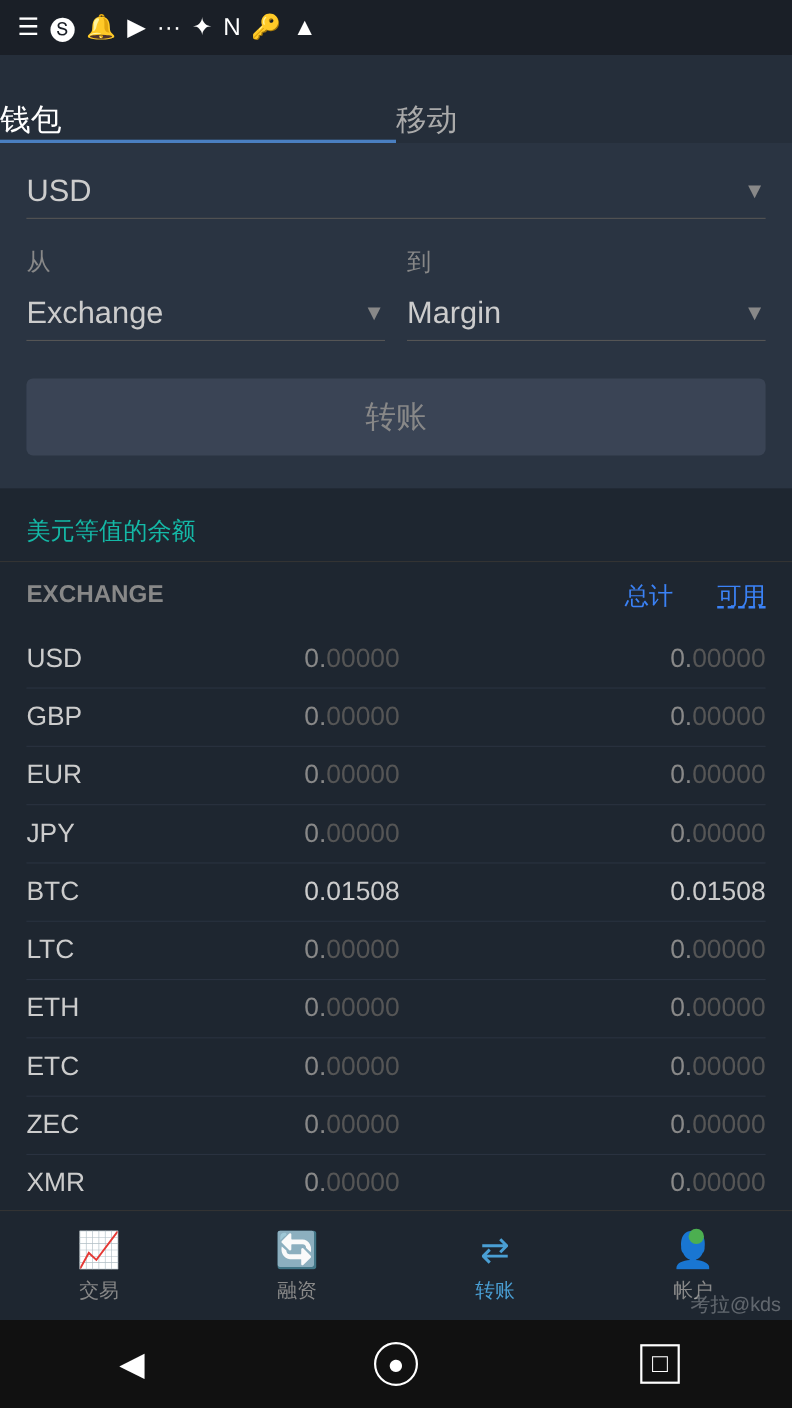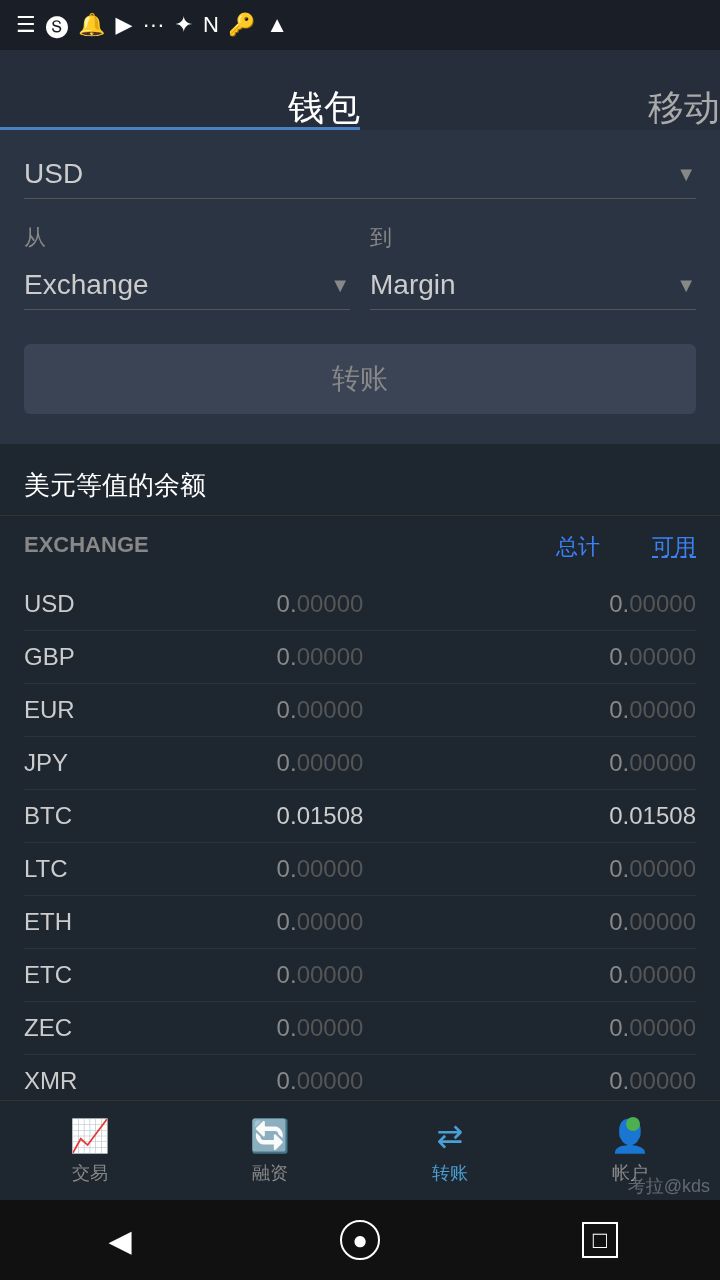--- a/index.html
+++ b/index.html
@@ -33,22 +33,22 @@
     .tab-bar {
       width: 720px;
       height: 80px;
       background: #252e3a;
       display: flex;
     }
     .tab-item {
       flex: 1;
       display: flex;
       align-items: center;
-      justify-content: flex-end;
-      font-size: 36px;
+      justify-content: flex-start;
+      font-size: 28px;
       color: #aaa;
       border-bottom: 3px solid transparent;
       cursor: pointer;
       margin-top: 40px;
     }
     .tab-item.active {
       color: #fff;
       border-bottom: 3px solid #4a7fc1;
     }
 
@@ -114,22 +114,22 @@
     .balance-section {
       padding: 24px 24px 12px 24px;
       border-bottom: 1px solid #333;
     }
     .balance-row {
       display: flex;
       justify-content: space-between;
       align-items: center;
     }
     .balance-label {
-      font-size: 26px;
-      color: #ffffff;
+      font-size: 22px;
+      color: #14b8a6;
     }
     .balance-value {
       font-size: 30px;
       color: #fff;
       font-weight: bold;
     }
 
     
     .exchange-section {
       padding: 16px 24px 0 24px;
@@ -239,21 +239,20 @@
       position: fixed;
       bottom: 82px;
       right: 10px;
       font-size: 18px;
       color: rgba(255,255,255,0.3);
     }
 
     .col-header-underline {
       text-decoration: underline;
       text-decoration-style: dashed;
-      margin-left: 12px;
     }
   </style>
 </head>
 <body>
 
 <div class="status-bar">
   <div class="status-left">
     <span>☰</span>
     <span>🅢</span>
     <span>🔔</span>

